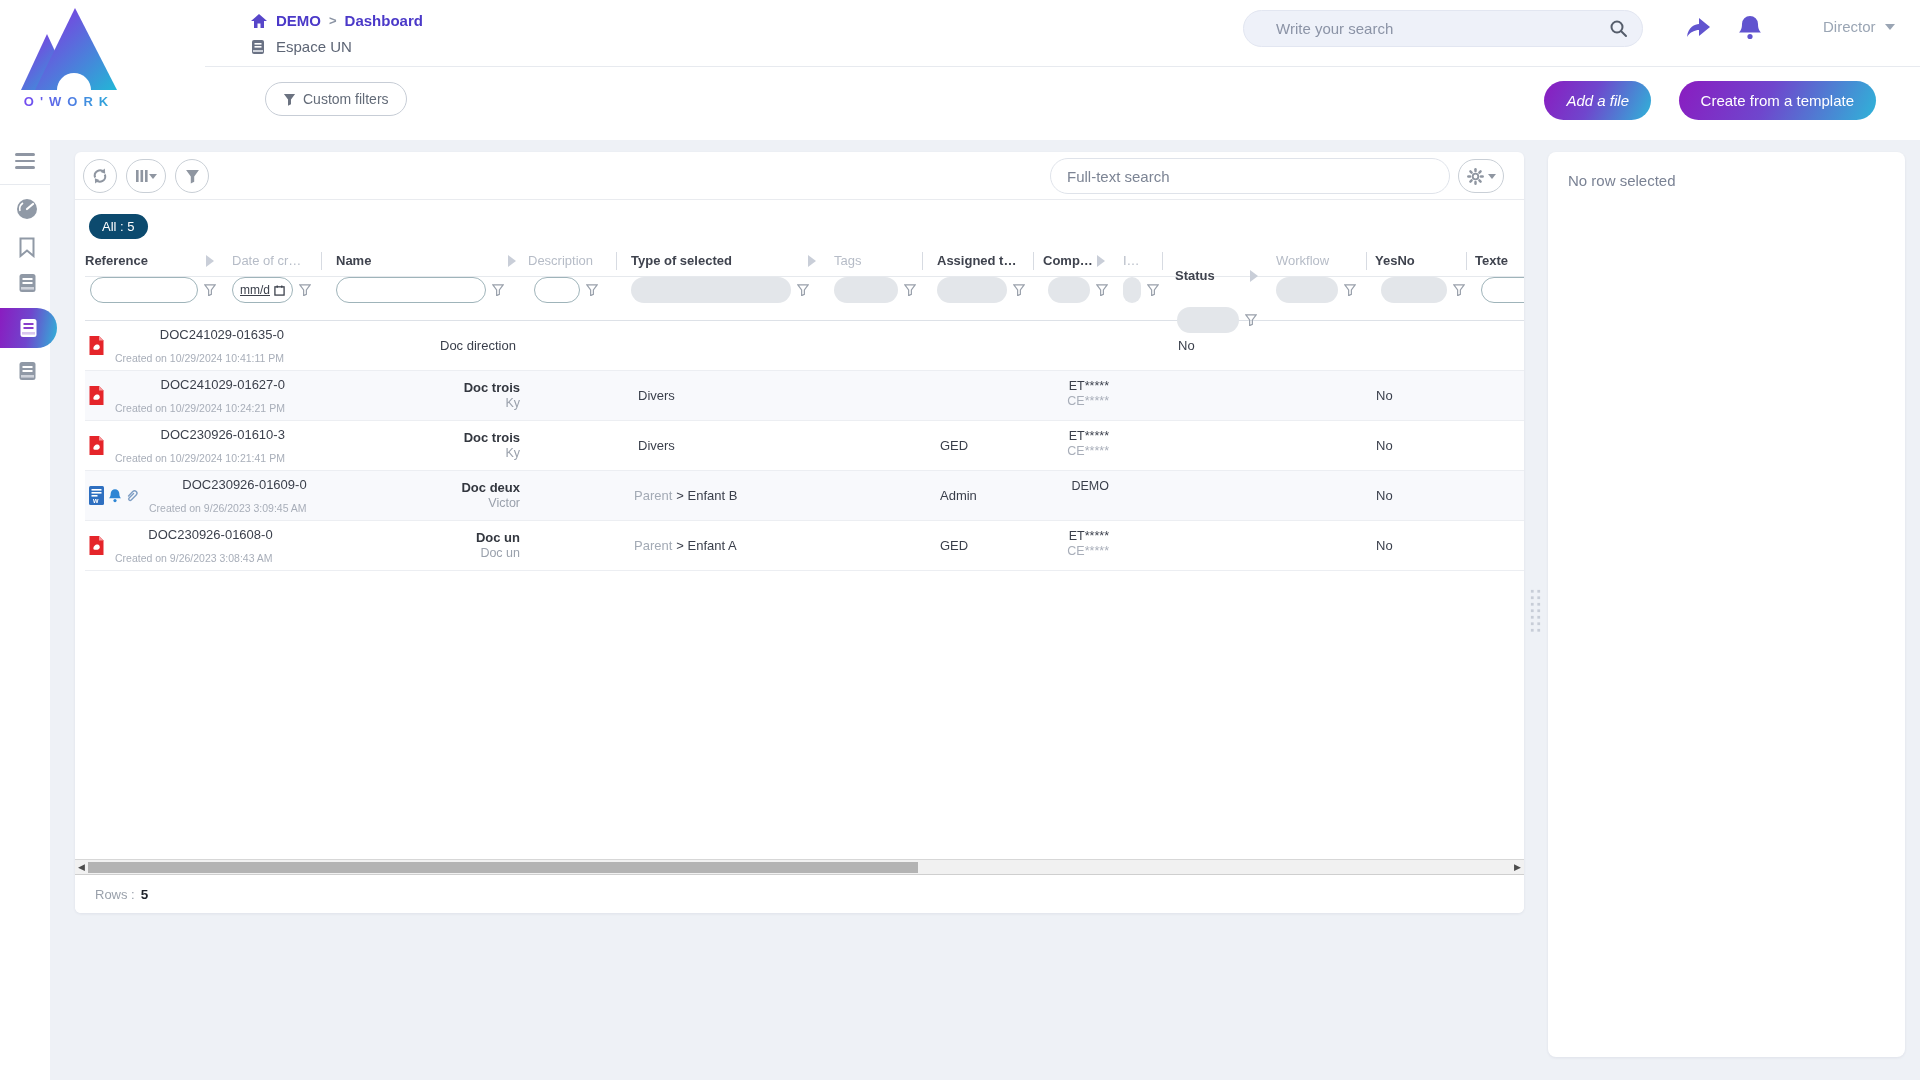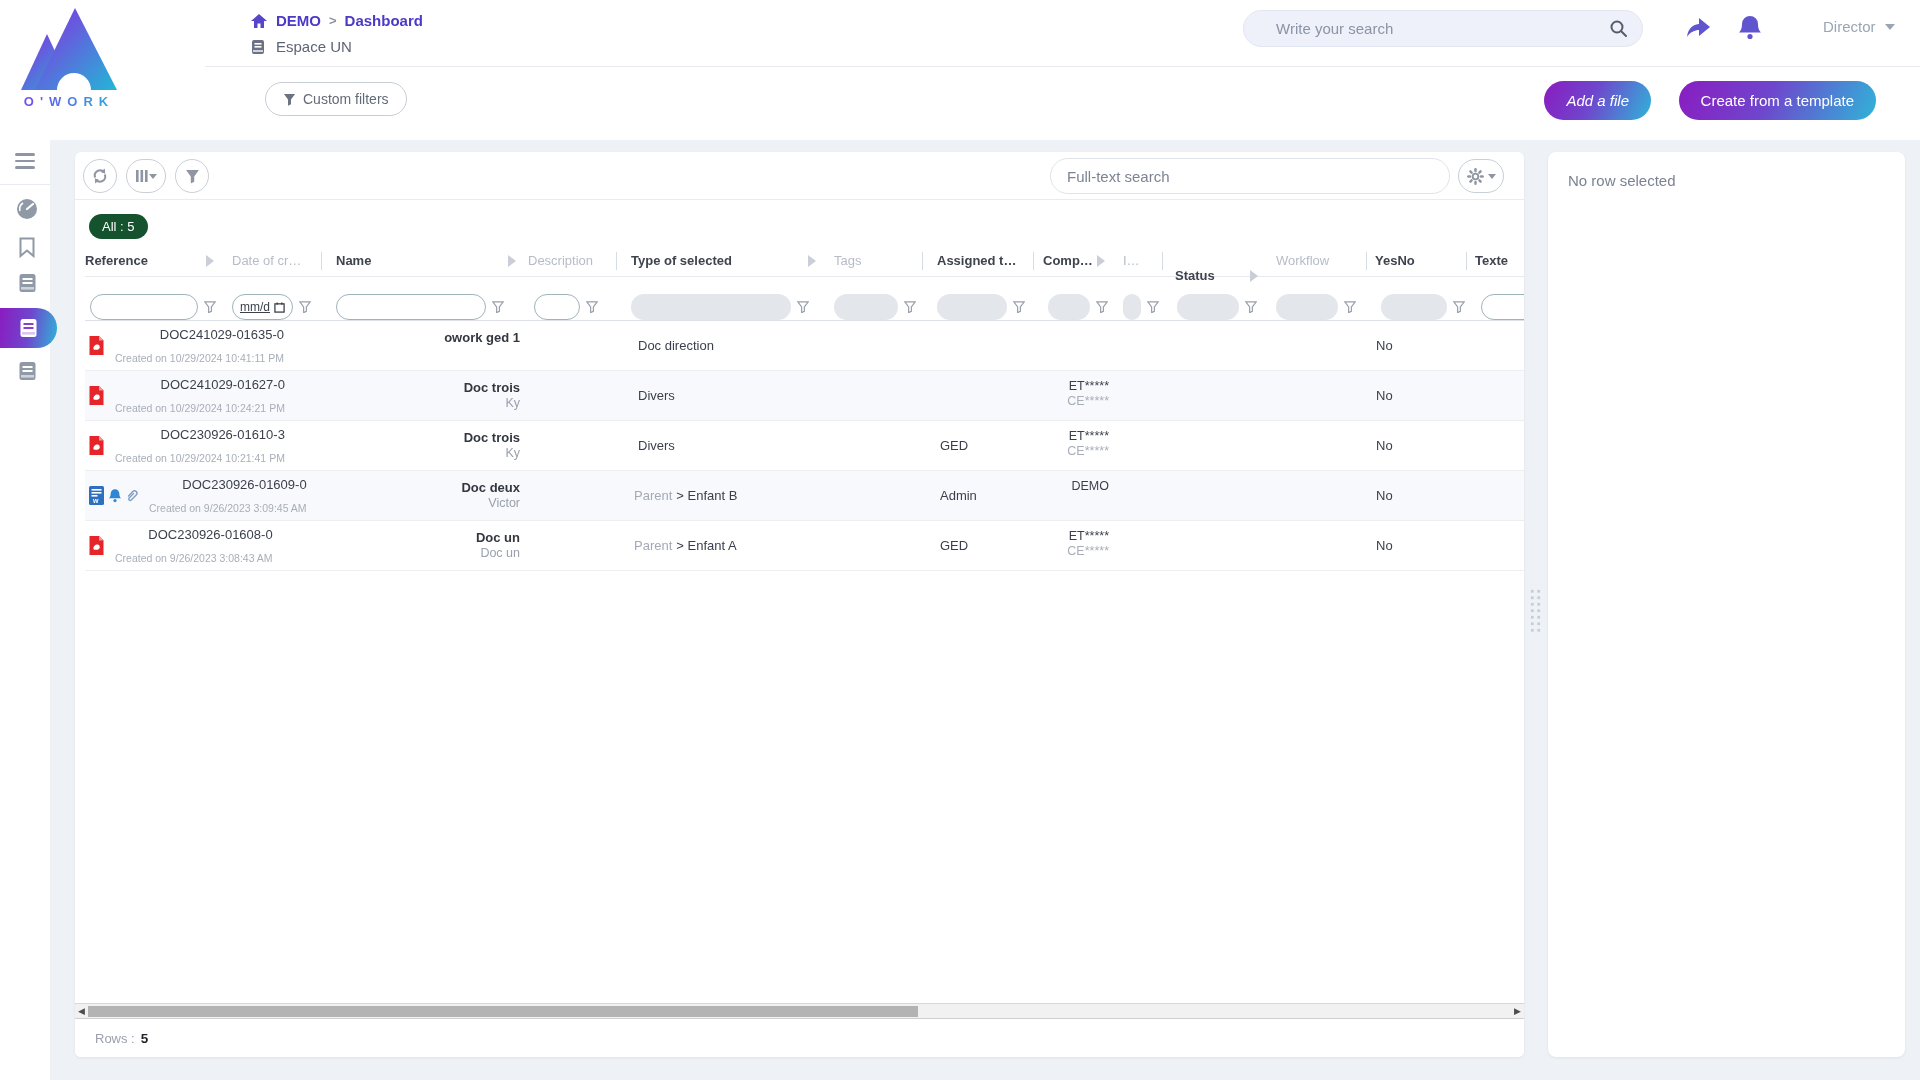--- a/index.html
+++ b/index.html
@@ -38,45 +38,45 @@
   
   .sidebar { position:absolute; left:0; top:140px; width:50px; height:940px; background:#ffffff; z-index:4; }
   .sb-burger { position:absolute; left:15px; top:13px; width:20px; cursor:pointer; }
   .sb-burger div { height:2.5px; background:#8f96a3; border-radius:2px; margin-bottom:4px; }
   .sb-divider { position:absolute; left:0; top:44px; width:50px; height:1px; background:#e7eaef; }
   .sb-item { position:absolute; left:0; width:54px; height:34px; display:flex; align-items:center; justify-content:center; cursor:pointer; }
   .sb-active-pill { position:absolute; left:0; top:168px; width:57px; height:40px; border-radius:0 20px 20px 0;
         background:linear-gradient(100deg,#8a1cc0 0%,#6f46cd 50%,#2fb4d8 100%); display:flex; align-items:center; justify-content:center; cursor:pointer; }
 
   
-  .main-card { position:absolute; left:75px; top:152px; width:1449px; height:905px; background:#fff; border-radius:6px; box-shadow:0 1px 3px rgba(25,35,65,.07); overflow:hidden; display:flex; flex-direction:column; }
+  .main-card { position:absolute; left:75px; top:152px; width:1449px; height:761px; background:#fff; border-radius:6px; box-shadow:0 1px 3px rgba(25,35,65,.07); overflow:hidden; display:flex; flex-direction:column; }
 
   .list-toolbar { position:relative; height:48px; border-bottom:1px solid #e9ebef; flex:0 0 auto; }
   .circ-btn { position:absolute; top:7px; width:34px; height:34px; border-radius:50%; border:1px solid #c9cfd6; background:#fff; display:flex; align-items:center; justify-content:center; cursor:pointer; }
   .circ-btn.b1 { left:8px; } .circ-btn.b2 { left:51px; width:40px; border-radius:18px; } .circ-btn.b3 { left:100px; }
   .fulltext { position:absolute; left:975px; top:6px; width:400px; height:36px; border:1px solid #dfe3ea; border-radius:18px; display:flex; align-items:center; padding:0 16px; }
   .fulltext input { border:none; outline:none; flex:1; font-size:15px; font-family:"Liberation Sans",sans-serif; color:#4a5161; background:transparent; }
   .fulltext input::placeholder { color:#7c8494; }
   .gear-btn { position:absolute; right:20px; top:7px; width:46px; height:34px; border:1px solid #c9cfd6; border-radius:17px; background:#fff; display:flex; align-items:center; justify-content:center; gap:4px; cursor:pointer; }
 
   .badge-row { padding:14px 0 0 14px; flex:0 0 auto; }
-  .count-badge { display:inline-block; background:#14532d; color:#fff; font-size:13px; padding:5px 13px; border-radius:14px; }
+  .count-badge { display:inline-block; background:#0c4a6e; color:#fff; font-size:13px; padding:5px 13px; border-radius:14px; }
 
   .grid { padding-left:10px; flex:0 0 auto; }
   .hrow { display:flex; height:32px; align-items:center; margin-top:6px; border-bottom:1px solid #e6e9ed; }
   .hcell { position:relative; height:100%; display:flex; align-items:center; padding-left:14px; font-size:13px; font-weight:bold; color:#3f434e; white-space:nowrap; overflow:hidden; flex:0 0 auto; }
   .hcell.muted { color:#b6bcc7; font-weight:normal; }
   .hcell .sep-arrow { position:absolute; right:4px; width:0; height:0; border-top:6px solid transparent; border-bottom:6px solid transparent; border-left:8px solid #c9ced8; }
   .hcell .sep-line { position:absolute; right:0; top:7px; width:1px; height:18px; background:#d7dbe2; }
 
   .c0{width:133px; padding-left:0;} .c1{width:104px;} .c2{width:198px;} .c3{width:97px; padding-left:8px;}
   .c4{width:203px;} .c5{width:103px;} .c6{width:111px;} .c7{width:75px; padding-left:9px;}
   .c8{width:54px;} .c9{width:99px; padding-left:12px;margin-top:30px;} .c10{width:105px;} .c11{width:100px; padding-left:8px;} .c12{width:130px; padding-left:8px;}
 
-  .frow { display:flex; height:44px; align-items:flex-end; border-bottom:1px solid #dde1e7;text-decoration:underline; }
+  .frow { display:flex; height:44px; align-items:flex-start; border-bottom:1px solid #dde1e7;text-decoration:underline; }
   .fcell { display:flex; align-items:center; gap:6px; padding-left:14px; flex:0 0 auto; overflow:visible; }
   .fcell.c0 { padding-left:5px; }
   .f-input { height:26px; border:1px solid #9fb4ba; border-radius:13px; background:#fff; }
   .f-disabled { height:26px; border-radius:13px; background:#e3e6ea; }
   .date-pill { display:flex; align-items:center; gap:4px; padding:0 7px; font-size:12px; color:#3a3f4a; }
   .funnel-o { flex:0 0 auto; }
 
   .rows { flex:0 0 auto; }
   .row { display:flex; height:50px; border-bottom:1px solid #eceef2; background:#fff; cursor:pointer; }
   .row:nth-child(even) { background:#f8f9fc; }
@@ -447,24 +447,20 @@
                   <path d="M1.5 1 H11 L15.5 5.5 V20 H1.5 Z" fill="#e5252a"></path>
                   <path d="M11 1 L15.5 5.5 H11 Z" fill="#f6979a"></path>
                   <path d="M5.5 14.2 c-1-4 5.2-6.8 6.2-2.8 0.9 3.4-4.2 4-6.2 2.8z" fill="#ffffff"></path>
                 </svg>
               </span>
             <div class="ref-lines">
                 <div class="ref">DOC241029-01635-0</div>
               <div class="created">Created on 10/29/2024 10:41:11 PM</div>
               </div>
           </div>
-          <div class="cell namecell">
-              <div class="nm">owork ged 1</div>
-              <div class="nm2"></div>
-            </div>
           <div class="cell desccell"></div>
           <div class="cell typecell">
               <span class="tprefix"></span>
               <span>Doc direction</span>
             </div>
           <div class="cell tagscell"></div>
           <div class="cell asgcell"></div>
           <div class="cell compcell">
               <div class="cp1"></div>
               <div class="cp2"></div>

